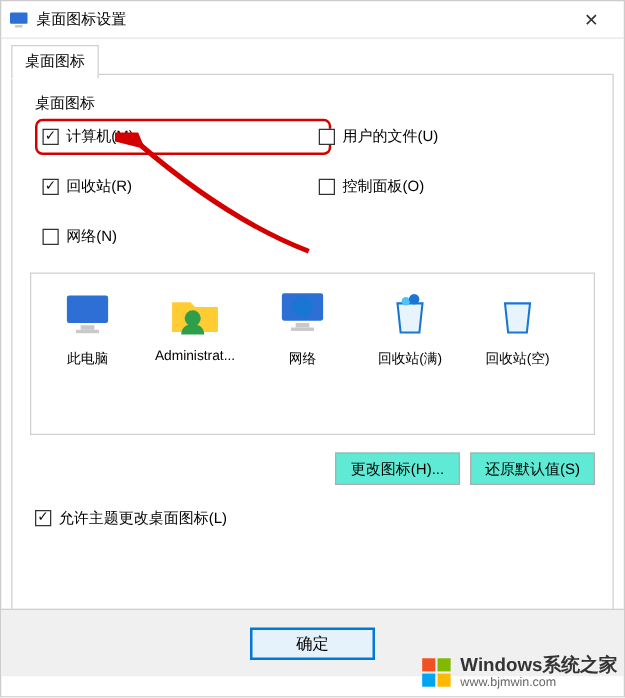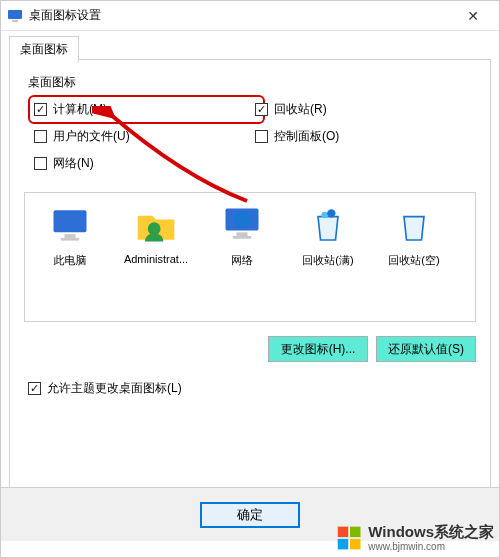--- a/index.html
+++ b/index.html
@@ -12,21 +12,21 @@
   .titlebar .title { font-size:12px; color:#000; flex:1; }
   .titlebar .close { width:40px; height:28px; display:flex; align-items:center; justify-content:center; font-size:14px; color:#333; }
 
   .tabstrip { height:28px; padding:4px 8px 0 8px; }
   .tab { display:inline-block; border:1px solid #d0d0d0; border-bottom:1px solid #fff; background:#fff; font-size:12px; padding:4px 10px; position:relative; top:1px; }
 
   .panel { border:1px solid #d0d0d0; margin:0 8px 8px 8px; padding:10px 14px 14px 14px; height:calc(100% - 120px); background:#fff; }
 
   .group-label { font-size:12px; margin:4px 0 10px 4px; }
 
-  .checkgrid { display:grid; grid-template-columns: 1fr 1fr; row-gap:10px; padding-left:10px; margin-bottom:18px; }
+  .checkgrid { display:grid; grid-template-columns: 1fr 1fr; row-gap:23px; padding-left:10px; margin-bottom:18px; }
   .chk { display:flex; align-items:center; font-size:12px; gap:6px; }
   .chk .box { width:13px; height:13px; border:1px solid #333; display:inline-flex; align-items:center; justify-content:center; background:#fff; }
   .chk .box.checked::after { content:"✓"; font-size:11px; line-height:1; color:#111; }
   .chk.highlight { outline:2px solid #d40000; outline-offset:2px; border-radius:2px; padding:2px 6px 2px 2px; margin:-2px -6px -2px -2px; }
 
   .iconframe { border:1px solid #d0d0d0; height:130px; padding:8px 6px; display:flex; gap:8px; align-items:flex-start;margin-top:20px; }
   .ficon { width:78px; text-align:center; font-size:11px; overflow:hidden; }
   .ficon .pic { width:48px; height:48px; margin:0 auto 4px auto; display:flex; align-items:center; justify-content:center; }
   .ficon .lbl { white-space:nowrap; overflow:hidden; text-overflow:ellipsis; }
 
@@ -74,26 +74,26 @@
   <div class="panel">
 
     <div class="group-label">桌面图标</div>
 
     <div class="checkgrid">
       <label class="chk highlight">
         <span class="box checked"></span>
         <span>计算机(M)</span>
       </label>
       <label class="chk">
+        <span class="box"></span>
+        <span>用户的文件(U)</span>
+      </label>
+      <label class="chk">
         <span class="box checked"></span>
         <span>回收站(R)</span>
-      </label>
-      <label class="chk">
-        <span class="box"></span>
-        <span>用户的文件(U)</span>
       </label>
       <label class="chk">
         <span class="box"></span>
         <span>控制面板(O)</span>
       </label>
       <label class="chk">
         <span class="box"></span>
         <span>网络(N)</span>
       </label>
     </div>

